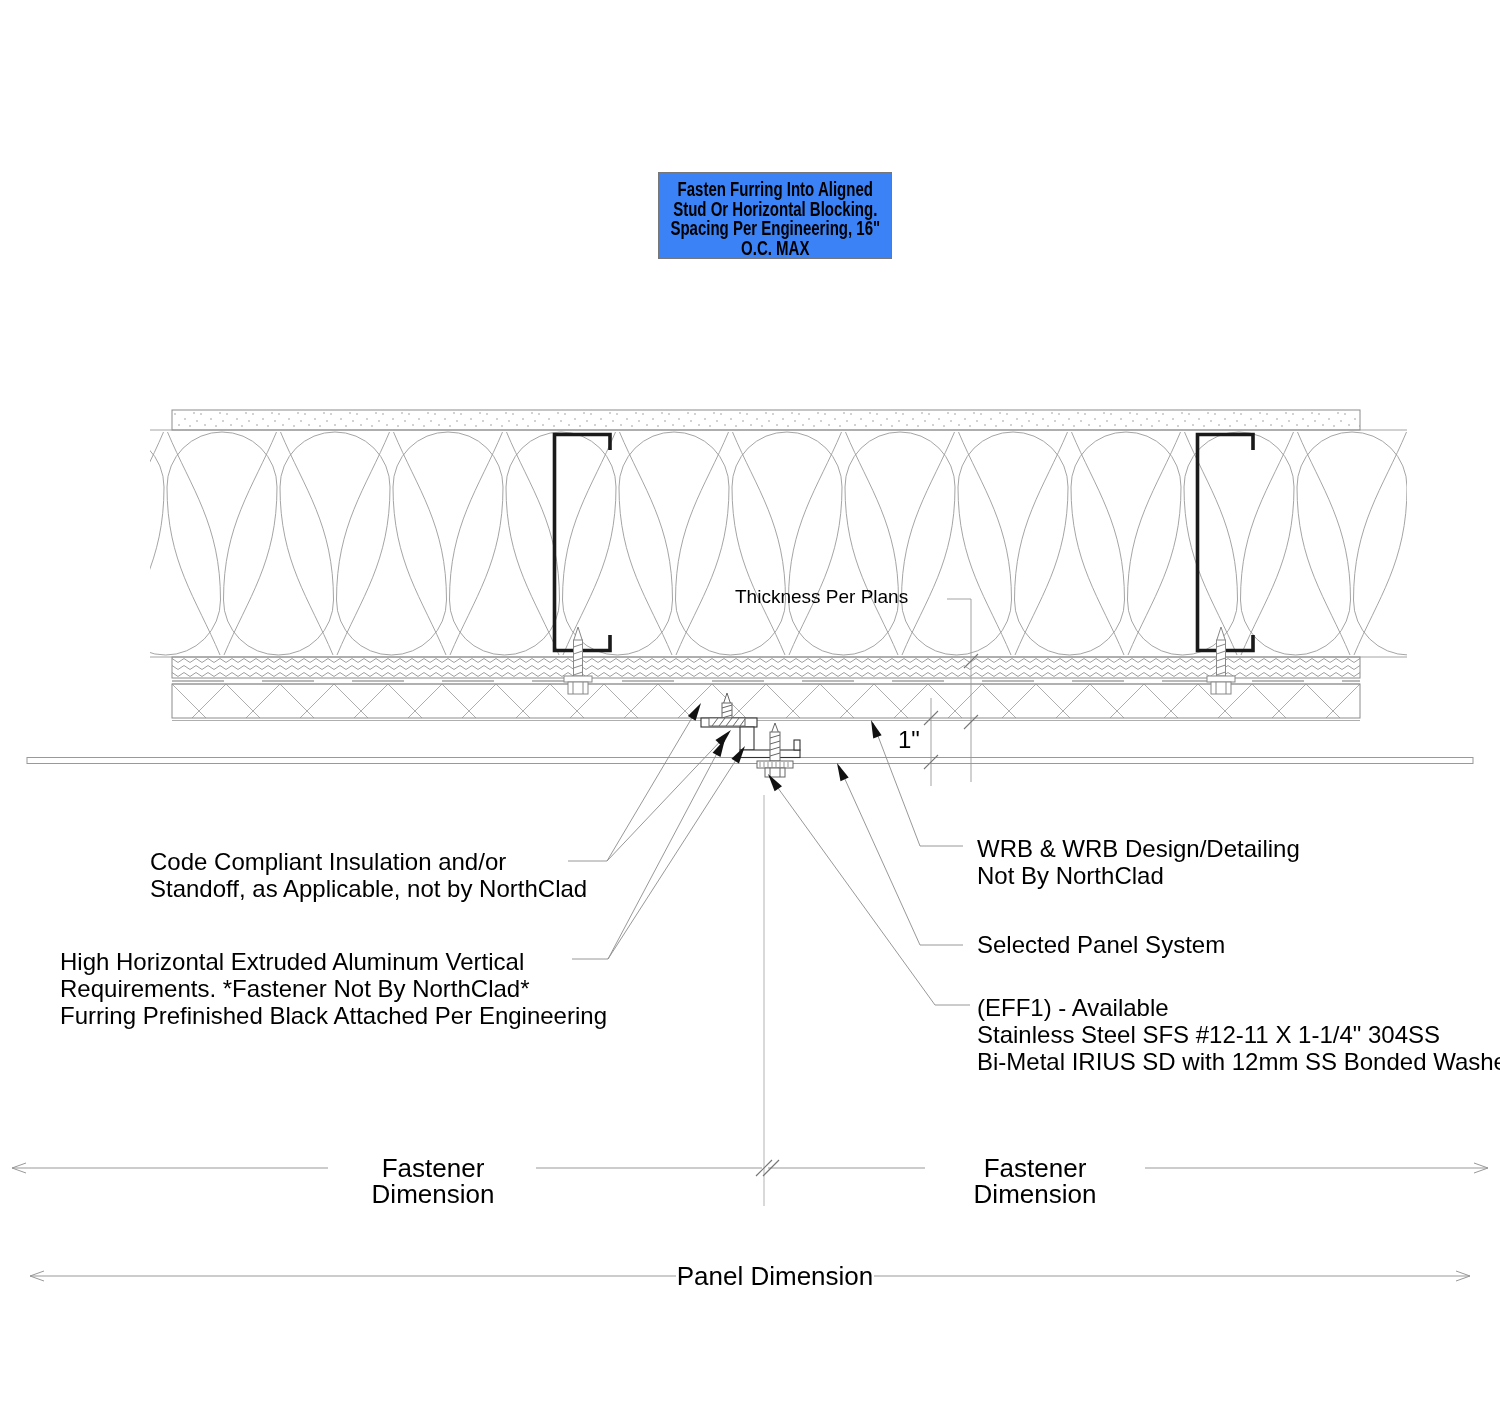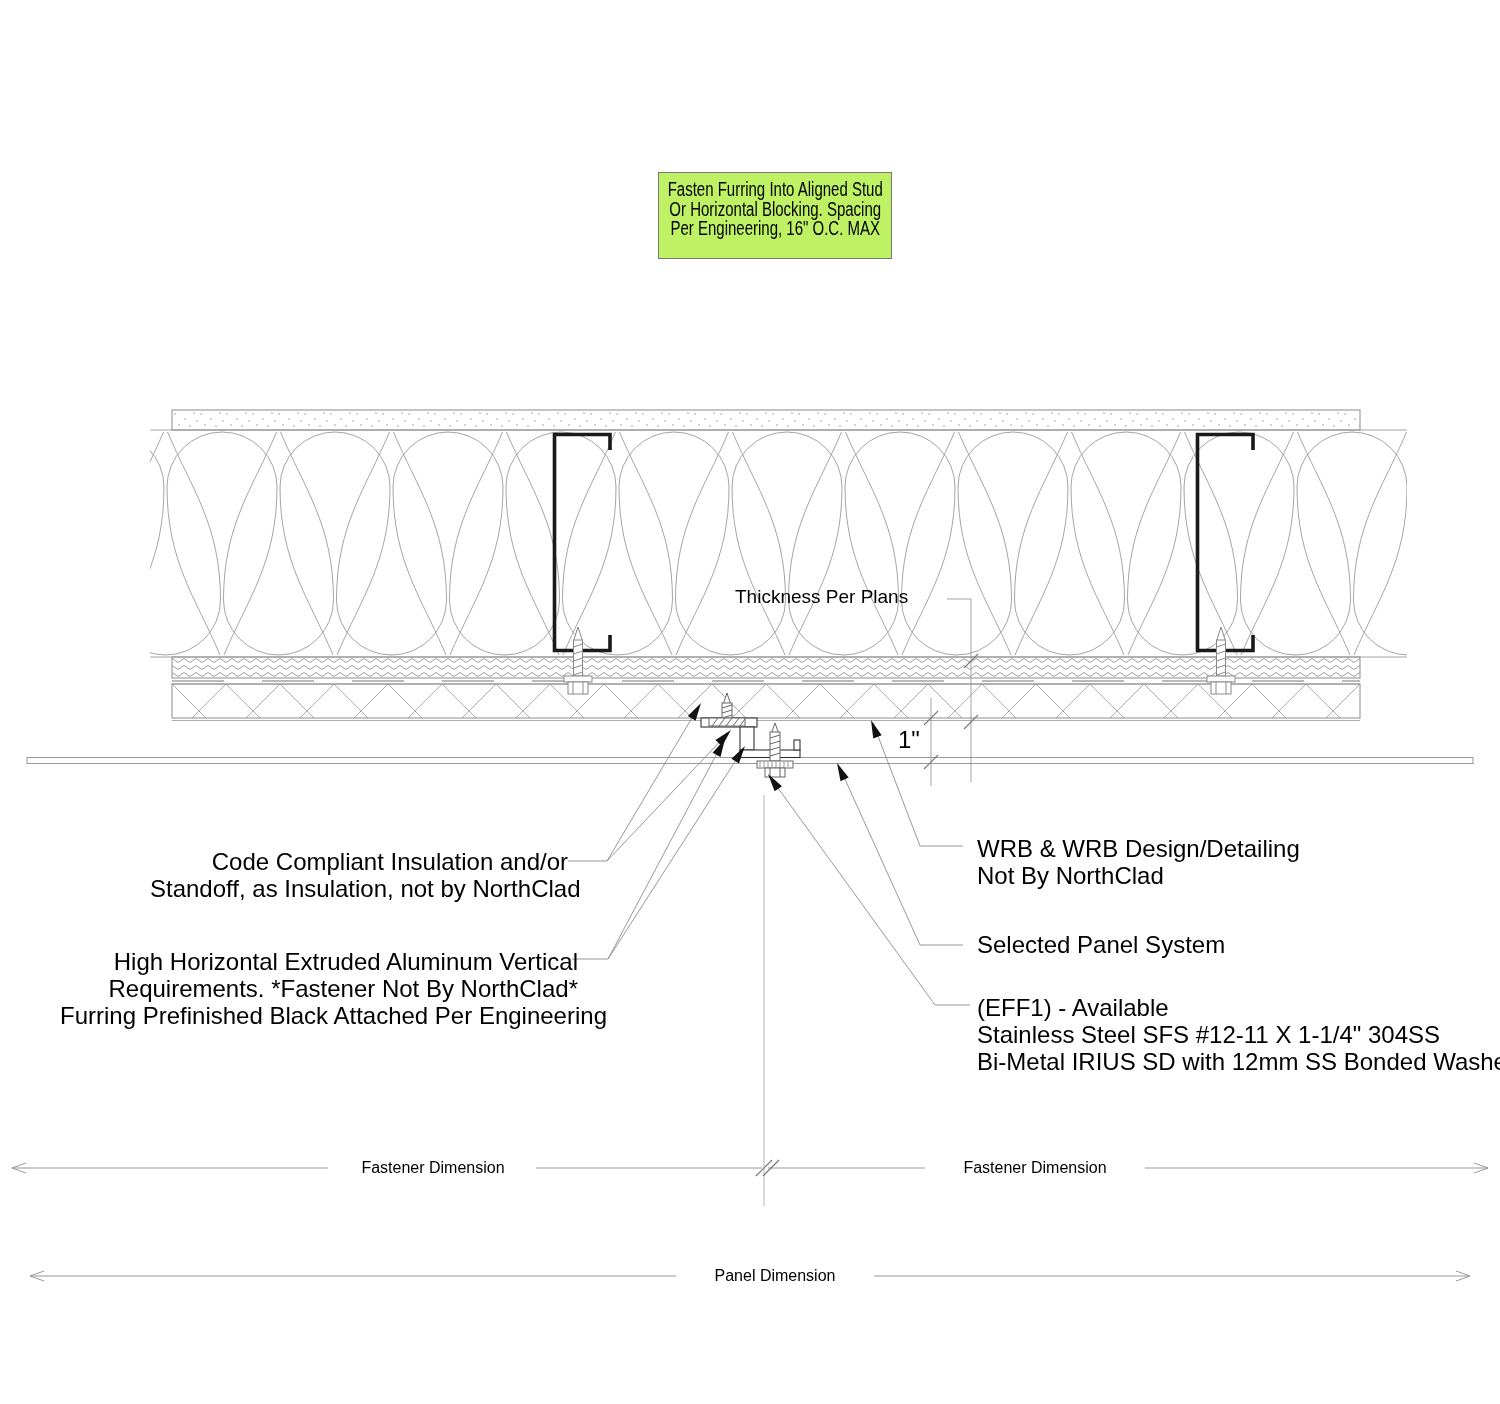--- a/index.html
+++ b/index.html
@@ -1,26 +1,26 @@
 <!DOCTYPE html>
 <html><head>
 <meta charset="utf-8">
 <style>
   html,body{margin:0;padding:0;background:#fff;}
   .canvas{position:relative;width:1500px;height:1404px;background:#fff;overflow:hidden;
           font-family:"Liberation Sans",sans-serif;color:#000;}
   .drawing{position:absolute;left:0;top:0;}
   .txt{position:absolute;white-space:nowrap;line-height:27px;font-size:24px;color:#000;}
   .txt .ln{display:block;}
-  .ra{text-align:right;}
+  .ra{text-align:left;}
   .note-box{position:absolute;left:658px;top:172px;width:232px;height:85px;border:1.2px solid #777;
-            background:#bef264;overflow:hidden;}
+            background:#3b82f6;overflow:hidden;font-weight:bold;}
   .note-inner{width:310px;transform:scaleX(0.75);transform-origin:0 0;text-align:center;
               font-size:20px;line-height:19.5px;padding-top:7px;}
-  .dim-txt{position:absolute;width:220px;text-align:center;font-size:16px;line-height:26px;}
+  .dim-txt{position:absolute;width:220px;text-align:center;font-size:26px;line-height:26px;}
   .thickness{position:absolute;left:735px;top:586px;font-size:19px;}
   .oneinch{position:absolute;left:898px;top:726px;font-size:24px;}
 </style>
 </head>
 <body>
 
 <div class="canvas">
 
 <svg class="drawing" width="1500" height="1404" viewBox="0 0 1500 1404">
   <defs>
@@ -174,21 +174,21 @@
     <span class="ln">Spacing Per Engineering, 16"</span>
     <span class="ln">O.C. MAX</span>
   </div>
 </div>
 
 <div class="thickness">Thickness Per Plans</div>
 <div class="oneinch">1"</div>
 
 <div class="txt ra" style="left:150px;top:848px;width:418px;">
   <span class="ln">Code Compliant Insulation and/or</span>
-  <span class="ln">Standoff, as Insulation, not by NorthClad</span>
+  <span class="ln">Standoff, as Applicable, not by NorthClad</span>
 </div>
 
 <div class="txt ra" style="left:60px;top:948px;width:518px;">
   <span class="ln">High Horizontal Extruded Aluminum Vertical</span>
   <span class="ln">Requirements. *Fastener Not By NorthClad*</span>
   <span class="ln">Furring Prefinished Black Attached Per Engineering</span>
 </div>
 
 <div class="txt" style="left:977px;top:835px;">
   <span class="ln">WRB &amp; WRB Design/Detailing</span>

